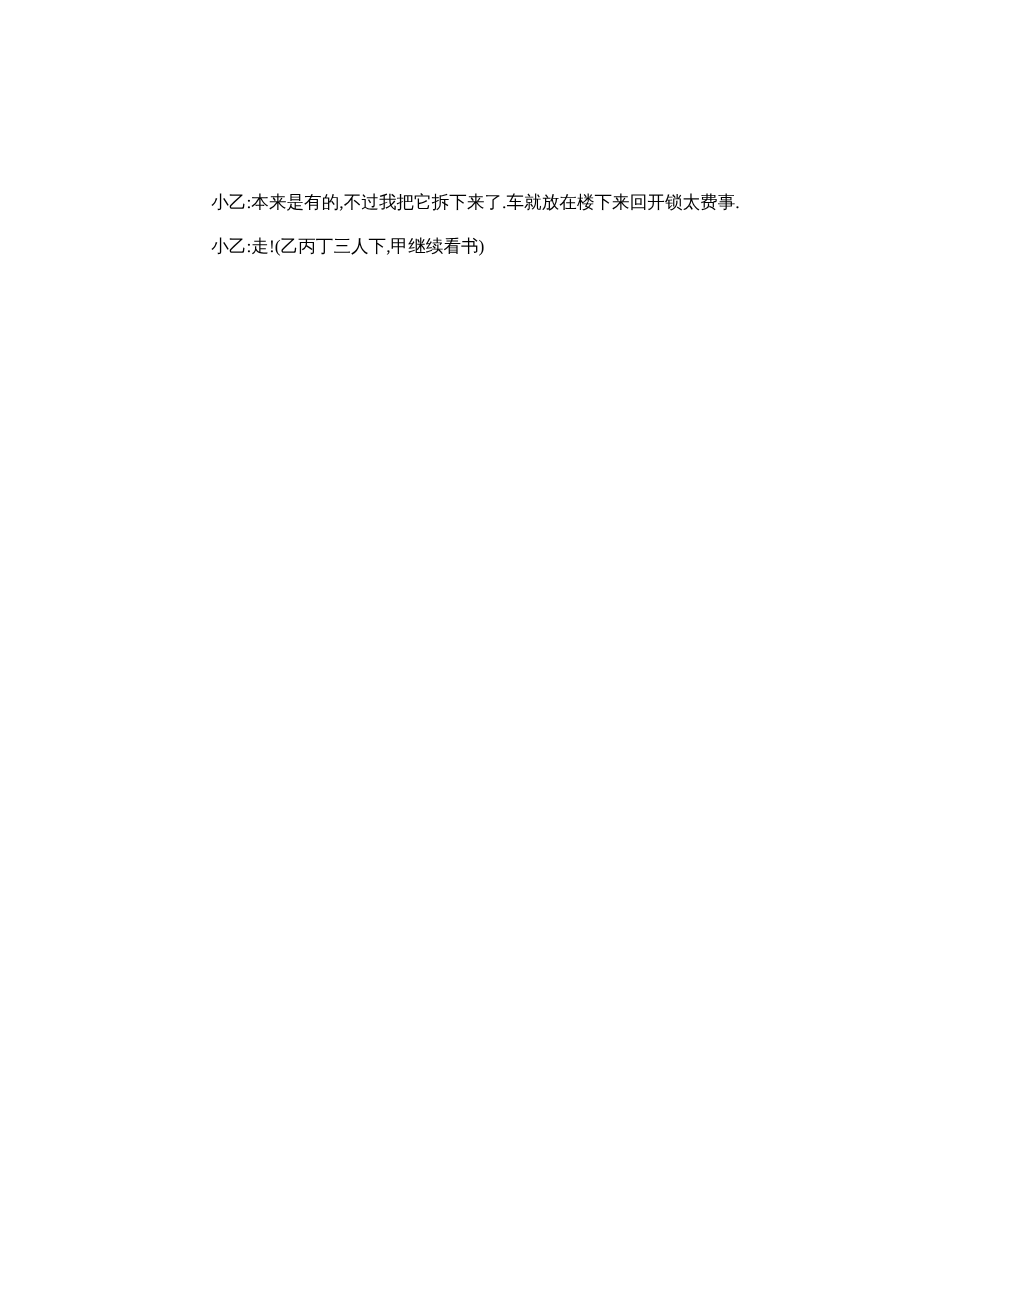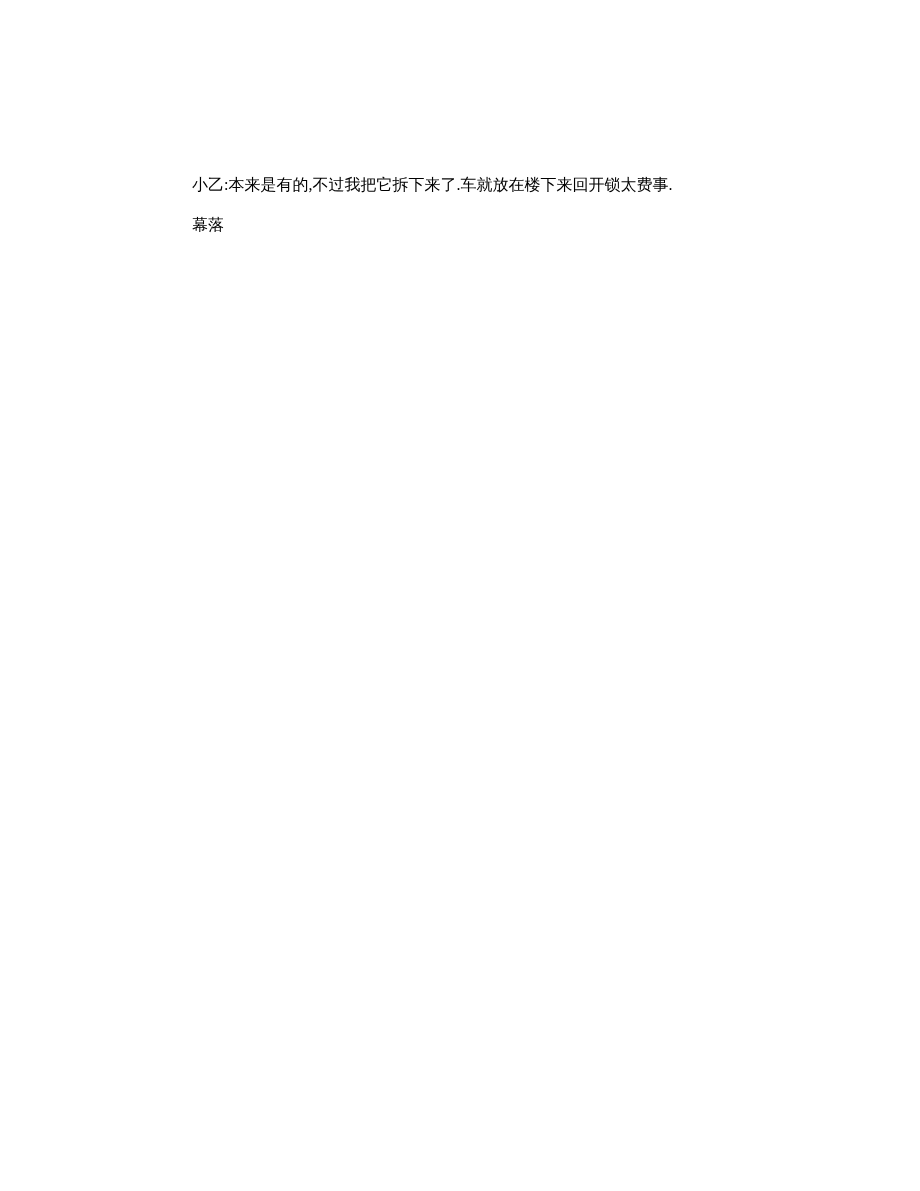--- a/index.html
+++ b/index.html
@@ -23,14 +23,14 @@
   }
   .line {
     margin-bottom: 18px;
   }
 </style>
 </head>
 <body>
 
 <div class="content">
   <div class="line">小乙:本来是有的,不过我把它拆下来了.车就放在楼下来回开锁太费事.</div>
-  <div class="line">幕落</div>
+  <div class="line">小乙:走!(乙丙丁三人下,甲继续看书)</div>
 </div>
 
 </body></html>

